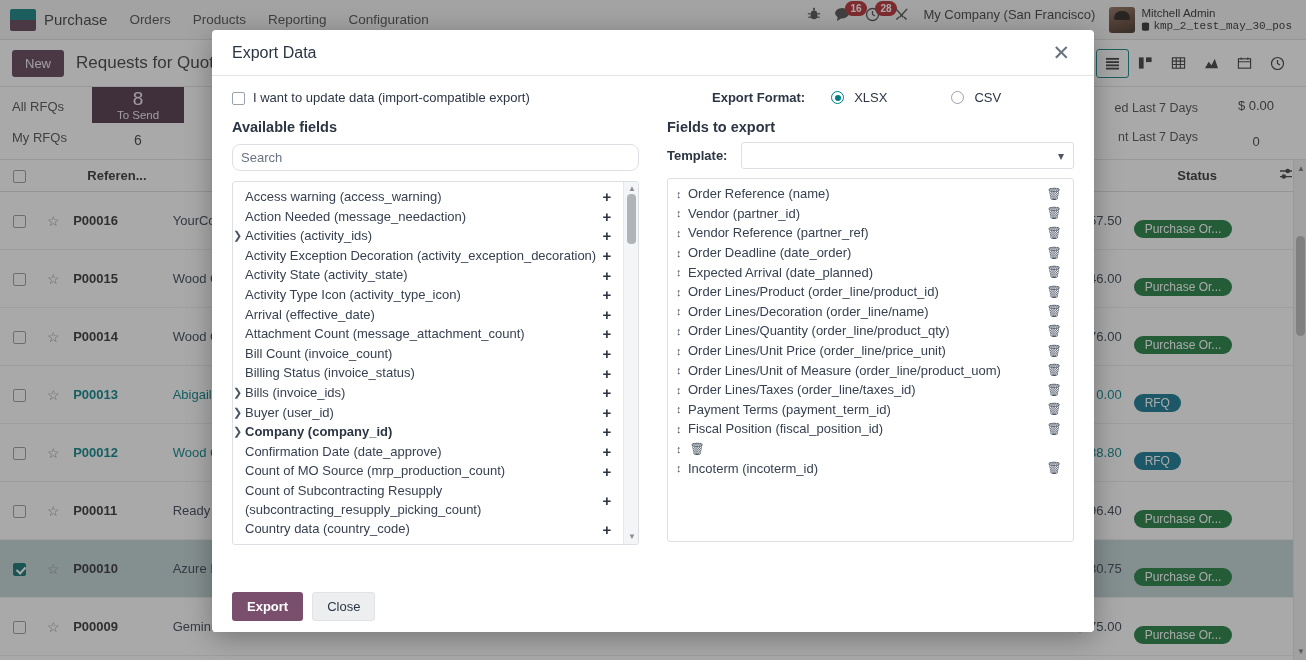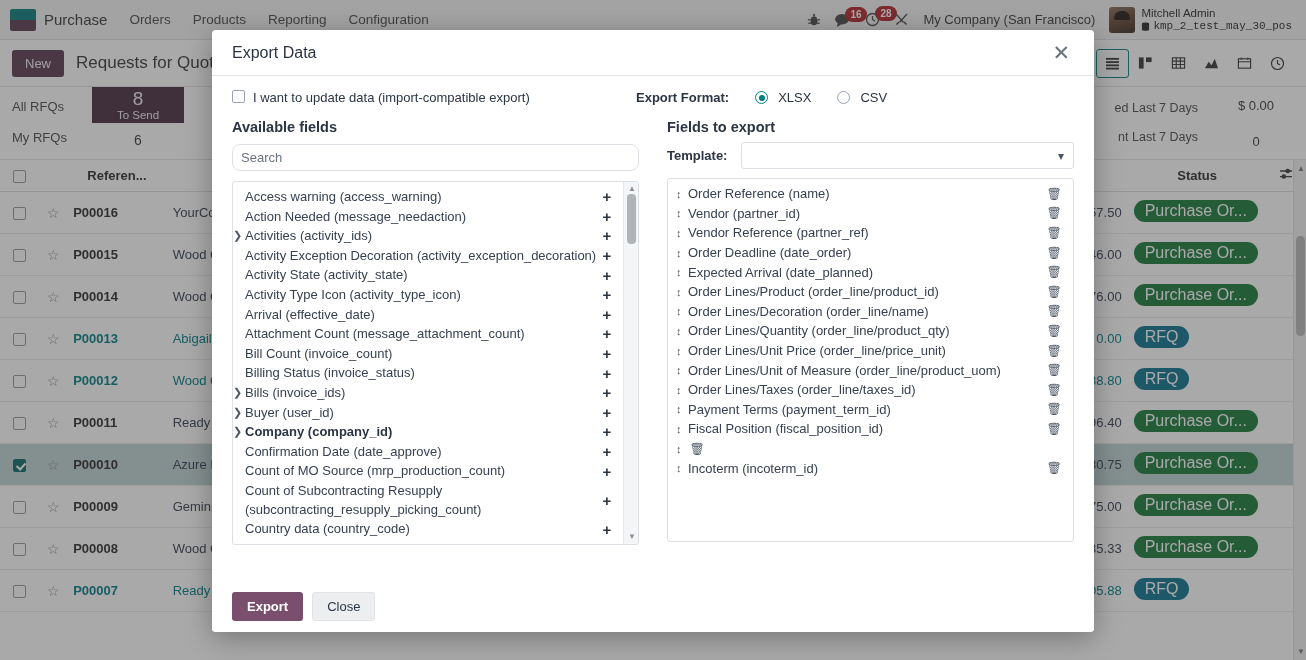--- a/index.html
+++ b/index.html
@@ -27,21 +27,21 @@
     display: flex; flex-direction: column; border-radius: 2px; overflow: hidden;
   }
   .brand-logo .t { flex: 1; background: #0d7d7d; }
   .brand-logo .b { flex: 1; background: #5c3d53; }
   .brand-name {
     font-size: 15px; font-weight: 400; color: #3b3b3b;
     margin-right: 22px; white-space: nowrap;
   }
   .nav-menu { display: flex; gap: 22px; align-items: center; }
   .nav-item { font-size: 13.5px; color: #4b4b4b; white-space: nowrap; cursor: pointer; }
-  .nav-right { margin-left: auto; display: flex; align-items: center; gap: 14px; padding-right: 4px; }
+  .nav-right { margin-left: auto; display: flex; align-items: flex-start; gap: 14px; padding-right: 4px; }
   .nav-icon { position: relative; color: #4b4b4b; display: flex; align-items: center; cursor: pointer; }
   .nav-icon svg { display: block; }
   .badge-count {
     position: absolute; top: -6px; left: 10px;
     background: #b3272e; color: #fff; font-size: 10px; font-weight: 600;
     border-radius: 9px; padding: 1px 5px; line-height: 13px; min-width: 18px; text-align: center;
   }
   .company-name { font-size: 13px; color: #3b3b3b; white-space: nowrap; }
   .user-block { display: flex; align-items: center; gap: 6px; }
   .avatar {
@@ -127,22 +127,22 @@
     border: solid #fff; border-width: 0 2px 2px 0; transform: rotate(42deg);
   }
   .star { color: #8a8a8a; font-size: 14px; }
   .ref-b { font-weight: 700; color: #2e2e2e; }
   .ref-l { font-weight: 700; color: #017e84; }
   .txt-l { color: #017e84; }
   .row-sel { background: #bfd2d2; }
   .row-sel td { border-bottom-color: #a9c2c2; }
   .badge {
     display: inline-block; border-radius: 11px; padding: 2px 11px;
-    font-size: 16px; color: #fff; max-width: 100%; overflow: hidden;
-    text-overflow: ellipsis; white-space: nowrap;
+    font-size: 12px; color: #fff; max-width: 100%; overflow: hidden;
+    text-overflow: ellipsis; white-space: nowrap; margin-top: 20px;
   }
   .badge.po { background: #1a7a3c; }
   .badge.rfq { background: #0e7490; }
   .opt-icon { color: #3b3b3b; }
   .list-scroll {
     position: absolute; top: 0; right: 0; width: 13px; bottom: 0;
     background: #f2f2f2; border-left: 1px solid #e3e3e3;
   }
   .list-scroll .thumb { position: absolute; top: 76px; left: 2px; width: 9px; height: 100px; background: #b8b8b8; border-radius: 5px; }
   .list-scroll .arr { position: absolute; left: 3px; color: #777; font-size: 8px; }
@@ -160,27 +160,27 @@
     height: 46px; display: flex; align-items: center; padding: 0 20px;
     border-bottom: 1px solid #e4e4e4; flex: none;
   }
   .modal-title { font-size: 16px; color: #2b3544; font-weight: 400; }
   .modal-close {
     margin-left: auto; font-size: 21px; color: #6b7280; cursor: pointer;
     line-height: 1; padding: 2px 4px; font-weight: 300;
   }
   .modal-body { flex: 1; padding: 14px 20px 10px 20px; overflow: hidden; }
   .toprow { display: flex; align-items: center; }
-  .toprow .left-half { width: 404px; display: flex; align-items: flex-start; gap: 8px; }
+  .toprow .left-half { width: 480px; display: flex; align-items: flex-end; gap: 8px; }
   .chk-sq {
     width: 13px; height: 13px; border: 1px solid #9aa2af; border-radius: 2px; background: #fff; flex: none;
   }
   .lbl-upd { font-size: 13px; color: #2b3544; }
   .fmt-label { font-size: 13px; font-weight: 700; color: #2b3544; margin-right: 26px; }
-  .radio-grp { display: flex; align-items: center; gap: 10px; margin-right: 26px; cursor: pointer; }
+  .radio-grp { display: flex; align-items: center; gap: 10px; margin-right: 64px; cursor: pointer; }
   .radio {
     width: 13px; height: 13px; border-radius: 50%; border: 1px solid #9aa2af; background: #fff; flex: none; position: relative;
   }
   .radio.on { border-color: #017e84; border-width: 1px; }
   .radio.on::after {
     content: ""; position: absolute; left: 2.5px; top: 2.5px; width: 6px; height: 6px;
     border-radius: 50%; background: #017e84;
   }
   .radio-lbl { font-size: 13px; color: #2b3544; }
 

